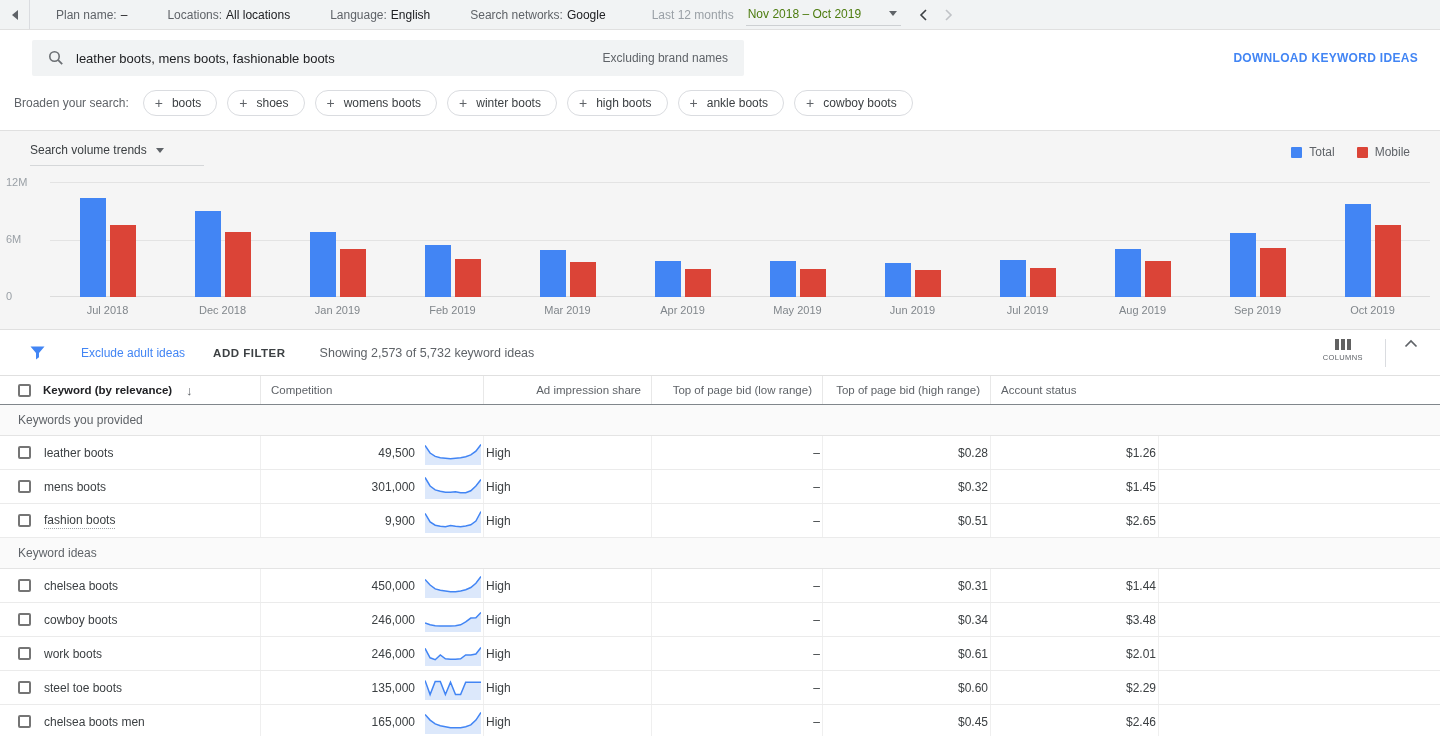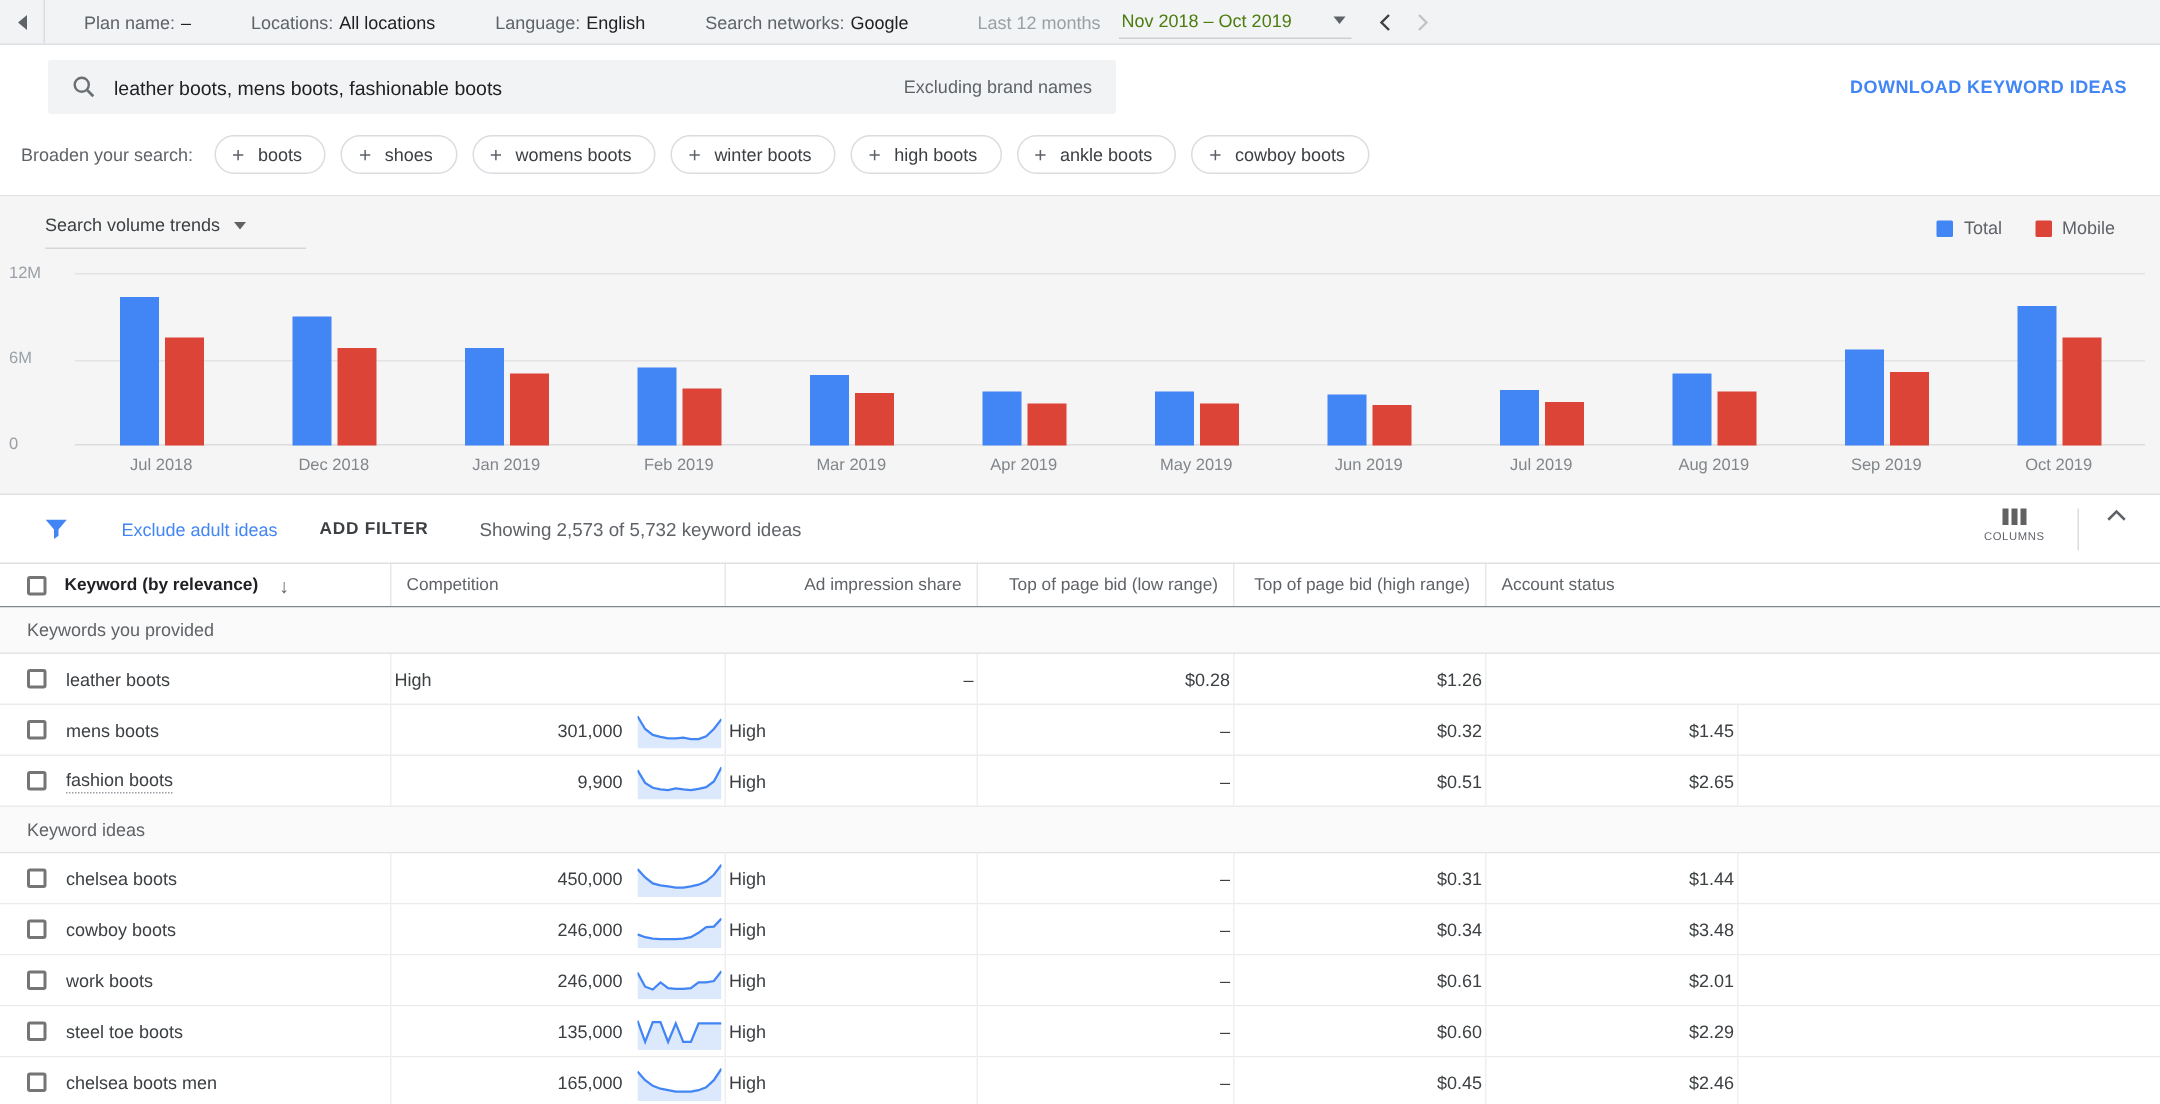--- a/index.html
+++ b/index.html
@@ -310,20 +310,29 @@
     </div>
   <div class="tbody">
       <div class="section-row">
         <span>Keywords you provided</span>
       </div>
       <div class="trow">
         <div class="cell first">
           <div class="checkbox"></div>
           <span class="kw">leather boots</span>
         </div>
+        <div class="cell c-searches">
+          <span>49,500</span>
+          <span class="spark">
+            <svg width="56" height="24" viewBox="0 0 56 24">
+              <polygon fill="#DCE8FB" points="0.0,4.4 5.1,12.0 10.2,15.4 15.3,16.8 20.4,17.3 25.5,17.7 30.5,17.3 35.6,16.8 40.7,15.8 45.8,13.9 50.9,10.1 56.0,3.4 56,24 0,24"></polygon>
+              <polyline fill="none" stroke="#4285F4" stroke-width="1.5" points="0.0,4.4 5.1,12.0 10.2,15.4 15.3,16.8 20.4,17.3 25.5,17.7 30.5,17.3 35.6,16.8 40.7,15.8 45.8,13.9 50.9,10.1 56.0,3.4"></polyline>
+            </svg>
+          </span>
+        </div>
         <div class="cell">High</div>
         <div class="cell right">–</div>
         <div class="cell right">$0.28</div>
         <div class="cell right">$1.26</div>
         <div class="cell"></div>
       </div>
       <div class="trow">
         <div class="cell first">
           <div class="checkbox"></div>
           <span class="kw">mens boots</span>

